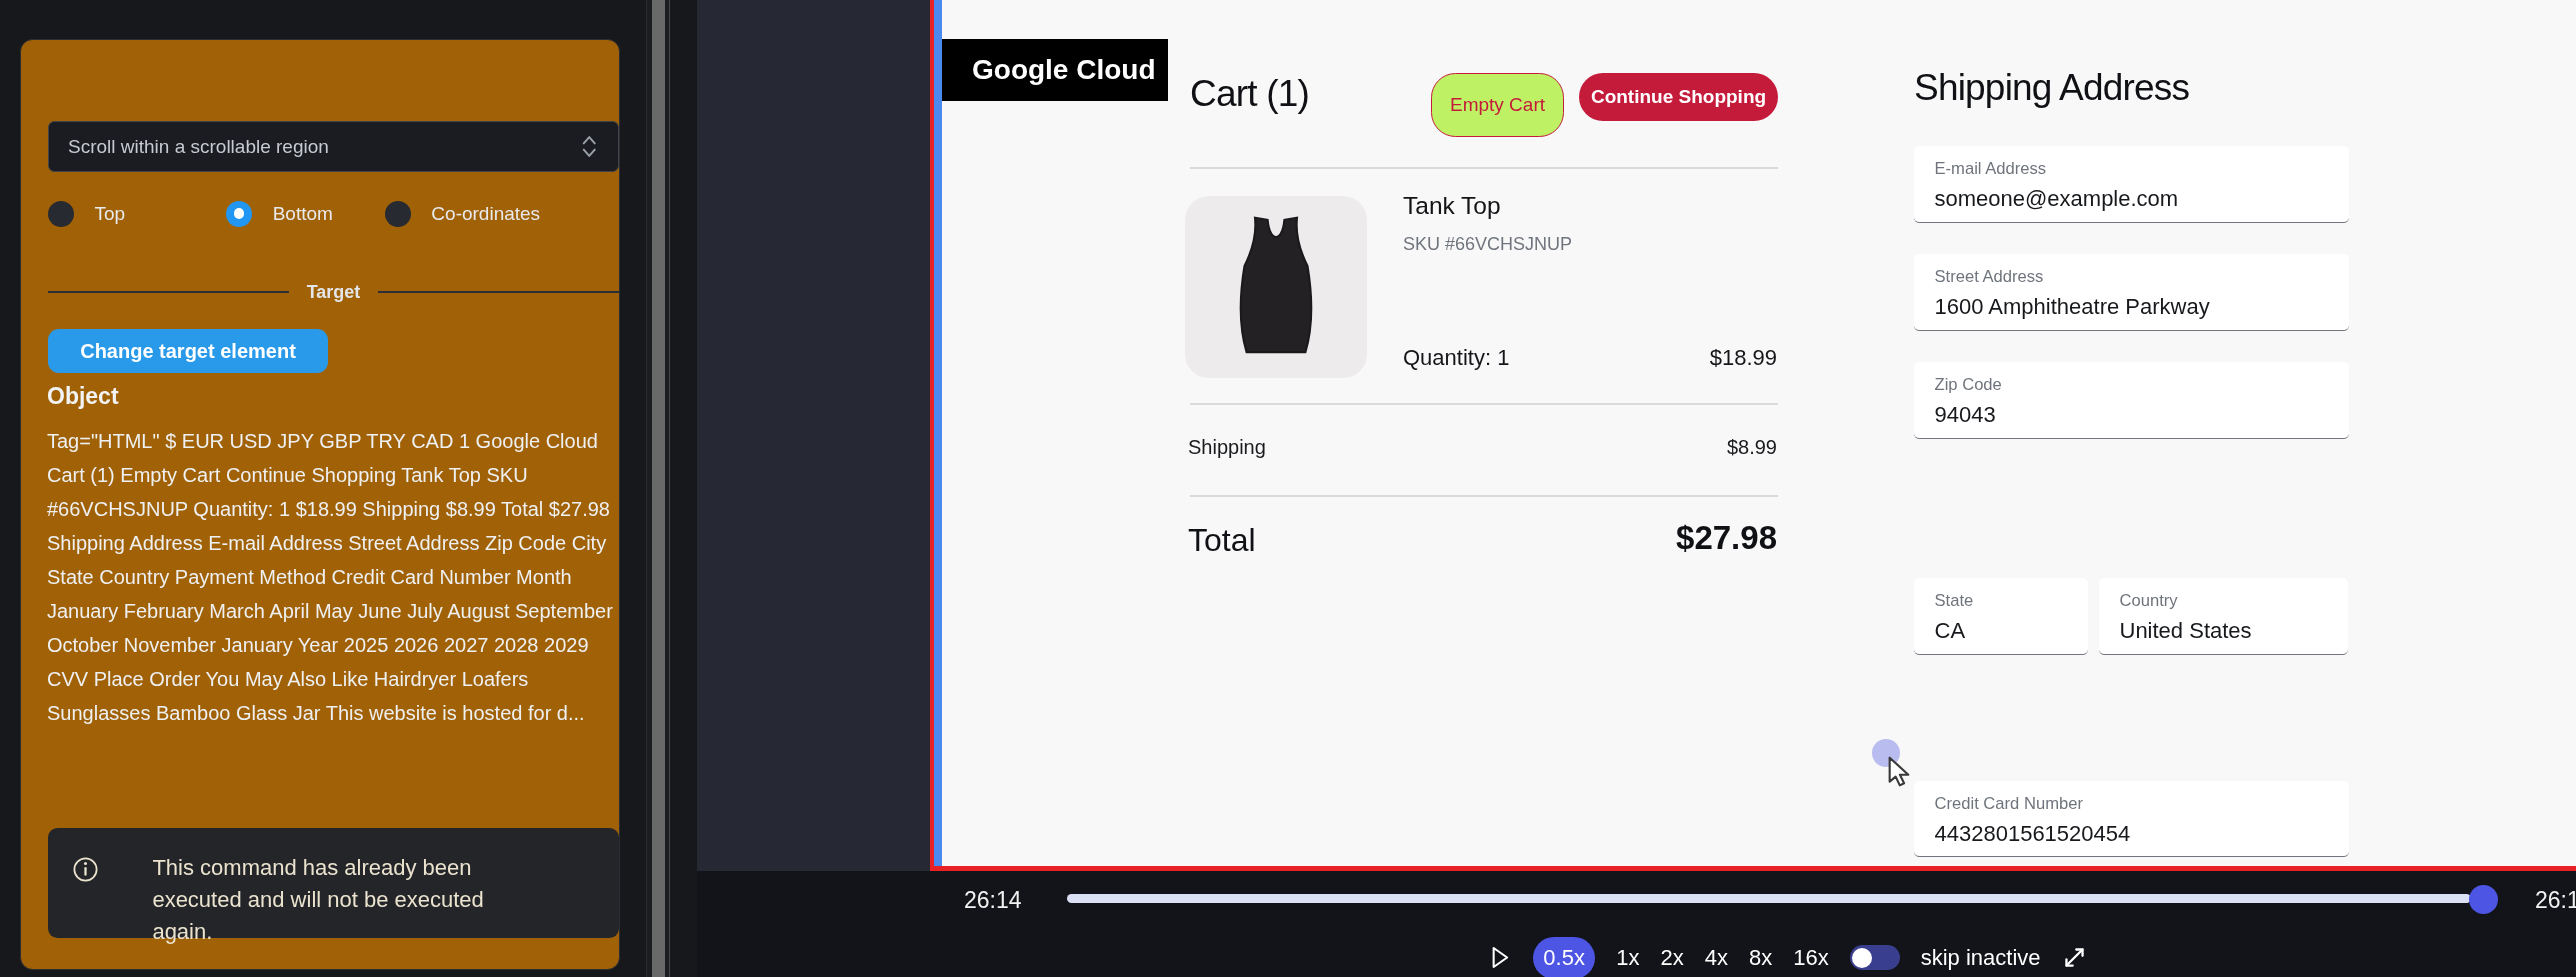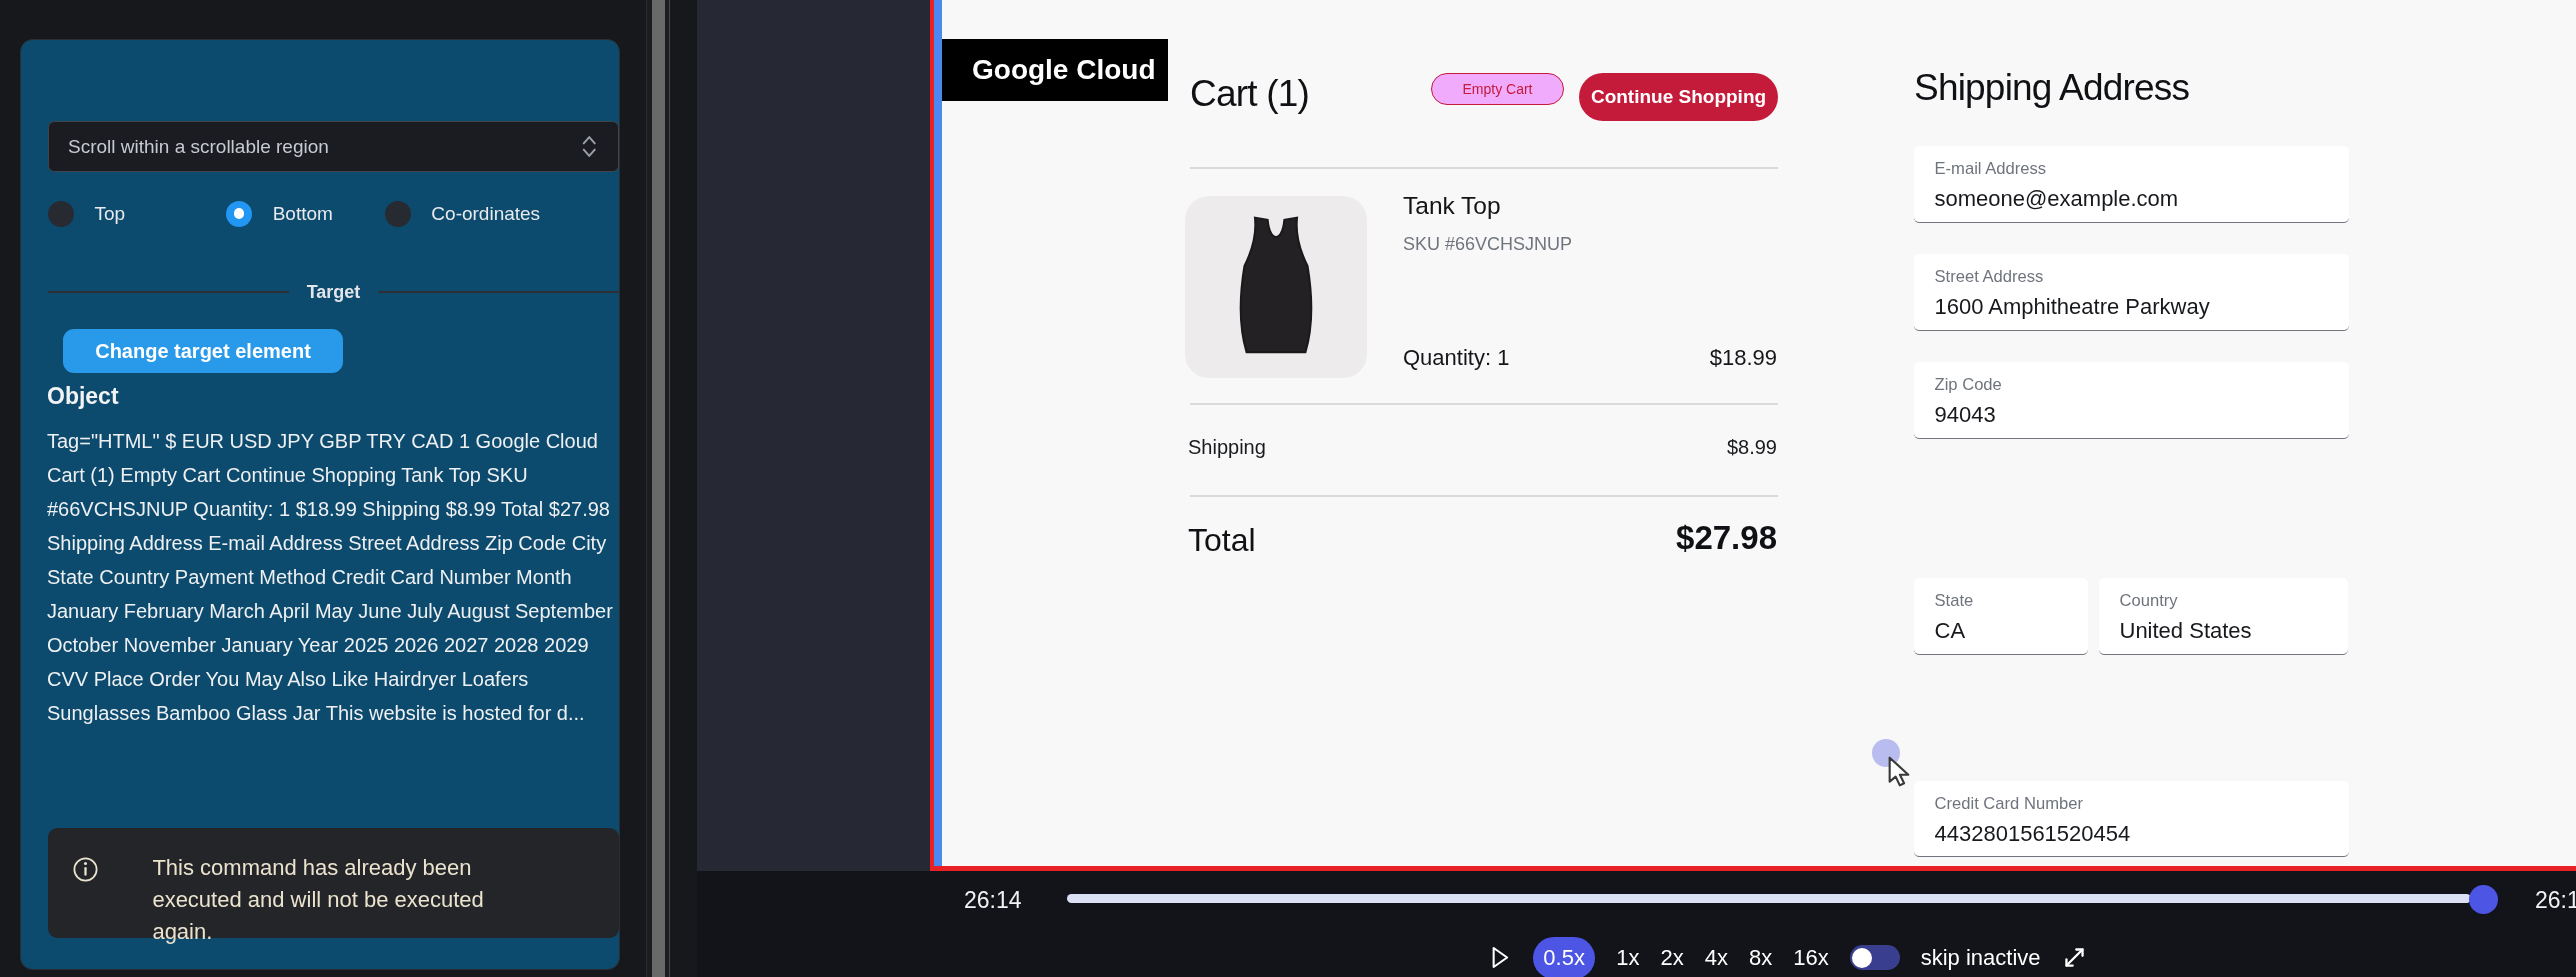--- a/index.html
+++ b/index.html
@@ -2,39 +2,39 @@
 <html style="font-size:12.6px"><head>
 <meta charset="utf-8">
 <style>
   * { margin:0; padding:0; box-sizing:border-box; }
   body { background:#0d0e11; font-family:"Liberation Sans", sans-serif; }
   .stage { position:relative; width:2576px; height:977px; background:#16181c; overflow:hidden; }
 
   
   .sidebar { position:absolute; left:0; top:0; width:697px; height:977px; background:#16181c; }
   .panel { position:absolute; left:20px; top:39px; width:600px; height:931px;
-           border:0.8px solid #2b2e35; border-radius:12.6px; background:#0c4a6e; }
+           border:0.8px solid #2b2e35; border-radius:12.6px; background:#a16207; }
   .cmd-select { position:absolute; left:27px; top:81px; width:571px; height:51px;
                 background:#1a1c21; border:0.8px solid #414449; border-radius:6.3px;
                 display:flex; align-items:center; justify-content:space-between;
                 padding:0 19px; cursor:pointer; }
   .cmd-select .val { color:#c7cad0; font-size:19px; }
   .radio-row { position:absolute; left:27px; top:156px; width:571px; height:35px;
                display:flex; align-items:center; }
   .radio { width:26px; height:26px; border-radius:50%; background:#272a30; flex:none; }
   .radio.sel { background:#2196f3; display:flex; align-items:center; justify-content:center; }
   .radio.sel::after { content:""; width:10.3px; height:10.3px; border-radius:50%; background:#fff; }
   .radio-label { color:#e8eaed; font-size:19px; margin-left:20.5px; }
   .divider-row { position:absolute; left:27px; top:240px; width:571px; height:24px;
                  display:flex; align-items:center; gap:17.4px; }
   .divider-row .line { flex:1; height:1.6px; background:#2c2f35; }
   .divider-row .cap { color:#e3e5e8; font-size:18px; font-weight:bold; }
   .change-btn { position:absolute; left:27px; top:289px; width:280px; height:44px;
                 background:#2999ea; color:#fff; border:none; border-radius:11px;
-                font-size:20px; font-weight:bold; font-family:inherit; cursor:pointer;margin-left:15px; }
+                font-size:20px; font-weight:bold; font-family:inherit; cursor:pointer; }
   .obj-h { position:absolute; left:26px; top:343px; color:#f2f3f5; font-size:23px; font-weight:bold; }
   .obj-text { position:absolute; left:26px; top:384px; width:574px; color:#eef0f2;
               font-size:20px; line-height:34px; }
   .info-box { position:absolute; left:27px; top:788px; width:571px; height:110px;
               background:#232529; border-radius:9.5px; display:flex; align-items:flex-start;
               padding:24px 24px 0 24px; gap:17.4px; }
   .info-text { color:#ece3cf; font-size:22px; line-height:32px; max-width:387px;margin-left:36px; }
   .scrollbar { position:absolute; left:646px; top:0; width:24px; height:977px; background:#1b1d21;
                border-left:1.6px solid #2a2c30; border-right:1.6px solid #44464a; }
   .scroll-thumb { position:absolute; left:4.7px; top:0; width:13.4px; height:977px; background:#696969; }
@@ -42,22 +42,22 @@
   
   .gutter { position:absolute; left:697px; top:0; width:233px; height:871px; background:#262833; }
   .red-v { position:absolute; left:930px; top:0; width:4px; height:871px; background:#e82127; }
   .blue-v { position:absolute; left:934px; top:0; width:8px; height:866px; background:#4b89ef; }
   .red-h { position:absolute; left:930px; top:866px; width:1646px; height:4.7px; background:#e82127; }
   .page { position:absolute; left:942px; top:0; width:1634px; height:866px; background:#f8f8f9; overflow:hidden; }
   
   .badge { position:absolute; left:0; top:39px; width:226px; height:62px; background:#000000;
            color:#fff; font-size:28px; font-weight:bold; display:flex; align-items:center; padding-left:30px; }
   .cart-title { position:absolute; left:248px; top:73px; font-size:37px; font-weight:500; color:#101114; letter-spacing:-0.8px; }
-  .btn-empty { position:absolute; left:489px; top:73px; width:133px; height:32px; border-radius:24.5px;
-               background:#f0abfc; border:1.6px solid #c51b3b; color:#c51b3b; font-size:14px;
+  .btn-empty { position:absolute; left:489px; top:73px; width:133px; height:64px; border-radius:24.5px;
+               background:#bef264; border:1.6px solid #c51b3b; color:#c51b3b; font-size:19px;
                font-family:inherit; cursor:pointer; }
   .btn-continue { position:absolute; left:637px; top:73px; width:199px; height:48px; border-radius:24.5px;
                   background:#c51b3b; border:none; color:#fff; font-size:19px; font-weight:bold;
                   font-family:inherit; cursor:pointer; }
   .pg-div { position:absolute; left:248px; width:588px; height:1.6px; background:#dadadc; }
   .prod-img { position:absolute; left:243px; top:196px; width:182px; height:182px;
               border-radius:24px; background:#edebec; display:flex; align-items:center; justify-content:center; }
   .prod-name { position:absolute; left:461px; top:192px; font-size:24.5px; font-weight:500; color:#141416; }
   .prod-sku { position:absolute; left:461px; top:234px; font-size:18px; color:#70757d; }
   .qty { position:absolute; left:461px; top:345px; font-size:22px; color:#16161a; }

